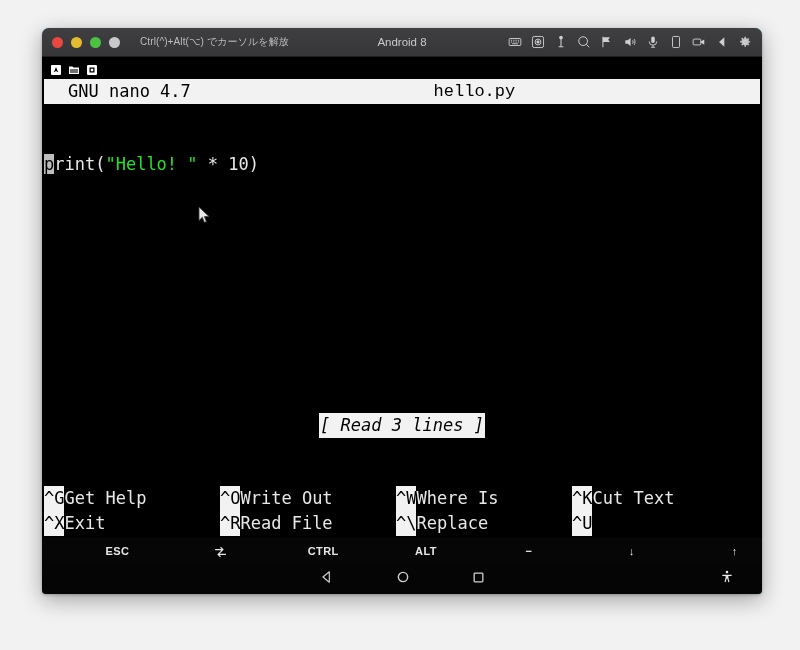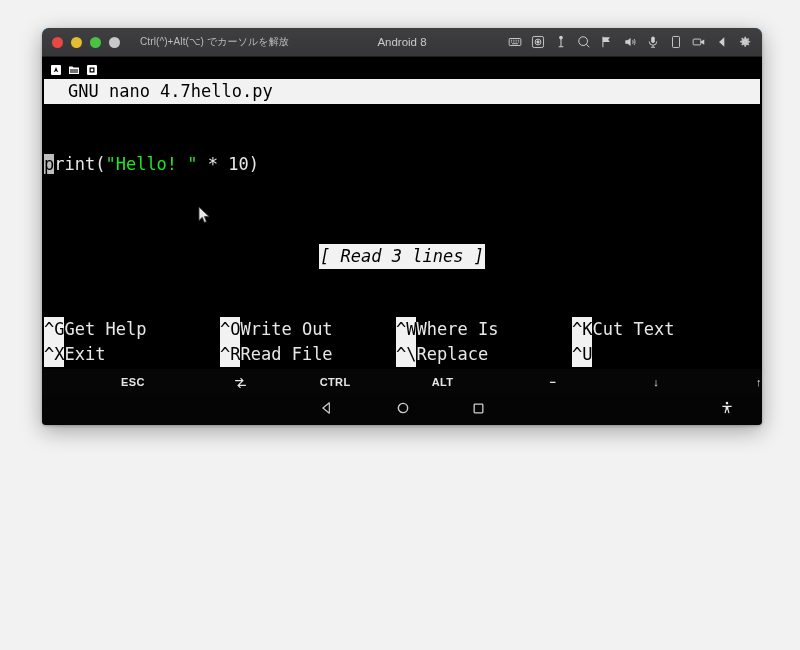--- a/index.html
+++ b/index.html
@@ -15,21 +15,21 @@
     font-family: "Liberation Sans", sans-serif;
     position: relative;
   }
 
   
   #window {
     position: absolute;
     left: 42px;
     top: 28px;
     width: 720px;
-    height: 397px;
+    height: 566px;
     border-radius: 7px 7px 4px 4px;
     background: #0ea5e9;
     box-shadow: 0 6px 22px rgba(0,0,0,0.33), 0 1px 3px rgba(0,0,0,0.25);
     overflow: hidden;
     display: flex;
     flex-direction: column;
   }
 
   
   #titlebar {
@@ -131,21 +131,21 @@
     color: #000;
     height: 25px;
     line-height: 25px;
     display: flex;
     align-items: center;
     white-space: pre;
     flex: 0 0 25px;
     padding: 0 2px;
   }
   .nano-bar .nb-ver   { flex: 0 0 auto; padding-left: 22px; }
-  .nano-bar .nb-file  { flex: 1 1 auto; text-align: left; }
+  .nano-bar .nb-file  { flex: 1 1 auto; text-align: center; font-family: Liberation Mono, monospace; }
   .nano-bar .nb-state { flex: 0 0 auto; padding-right: 12px; }
 
   #code-area {
     flex: 1 1 auto;
     position: relative;
     padding-top: 0;
   }
 
   .code-line {
     white-space: pre;
@@ -202,21 +202,21 @@
   #keybar {
     flex: 0 0 26px;
     height: 26px;
     background: #060606;
     display: flex;
     align-items: center;
     color: #e6e6e6;
   }
   .kb-item {
     flex: 1 1 0;
-    text-align: right;
+    text-align: center;
     font-size: 11px;
     font-weight: bold;
     font-family: "Liberation Sans", sans-serif;
     letter-spacing: 0.4px;
     line-height: 26px;
     padding-left: 48px;
   }
   .kb-item svg { vertical-align: middle; }
 
   

